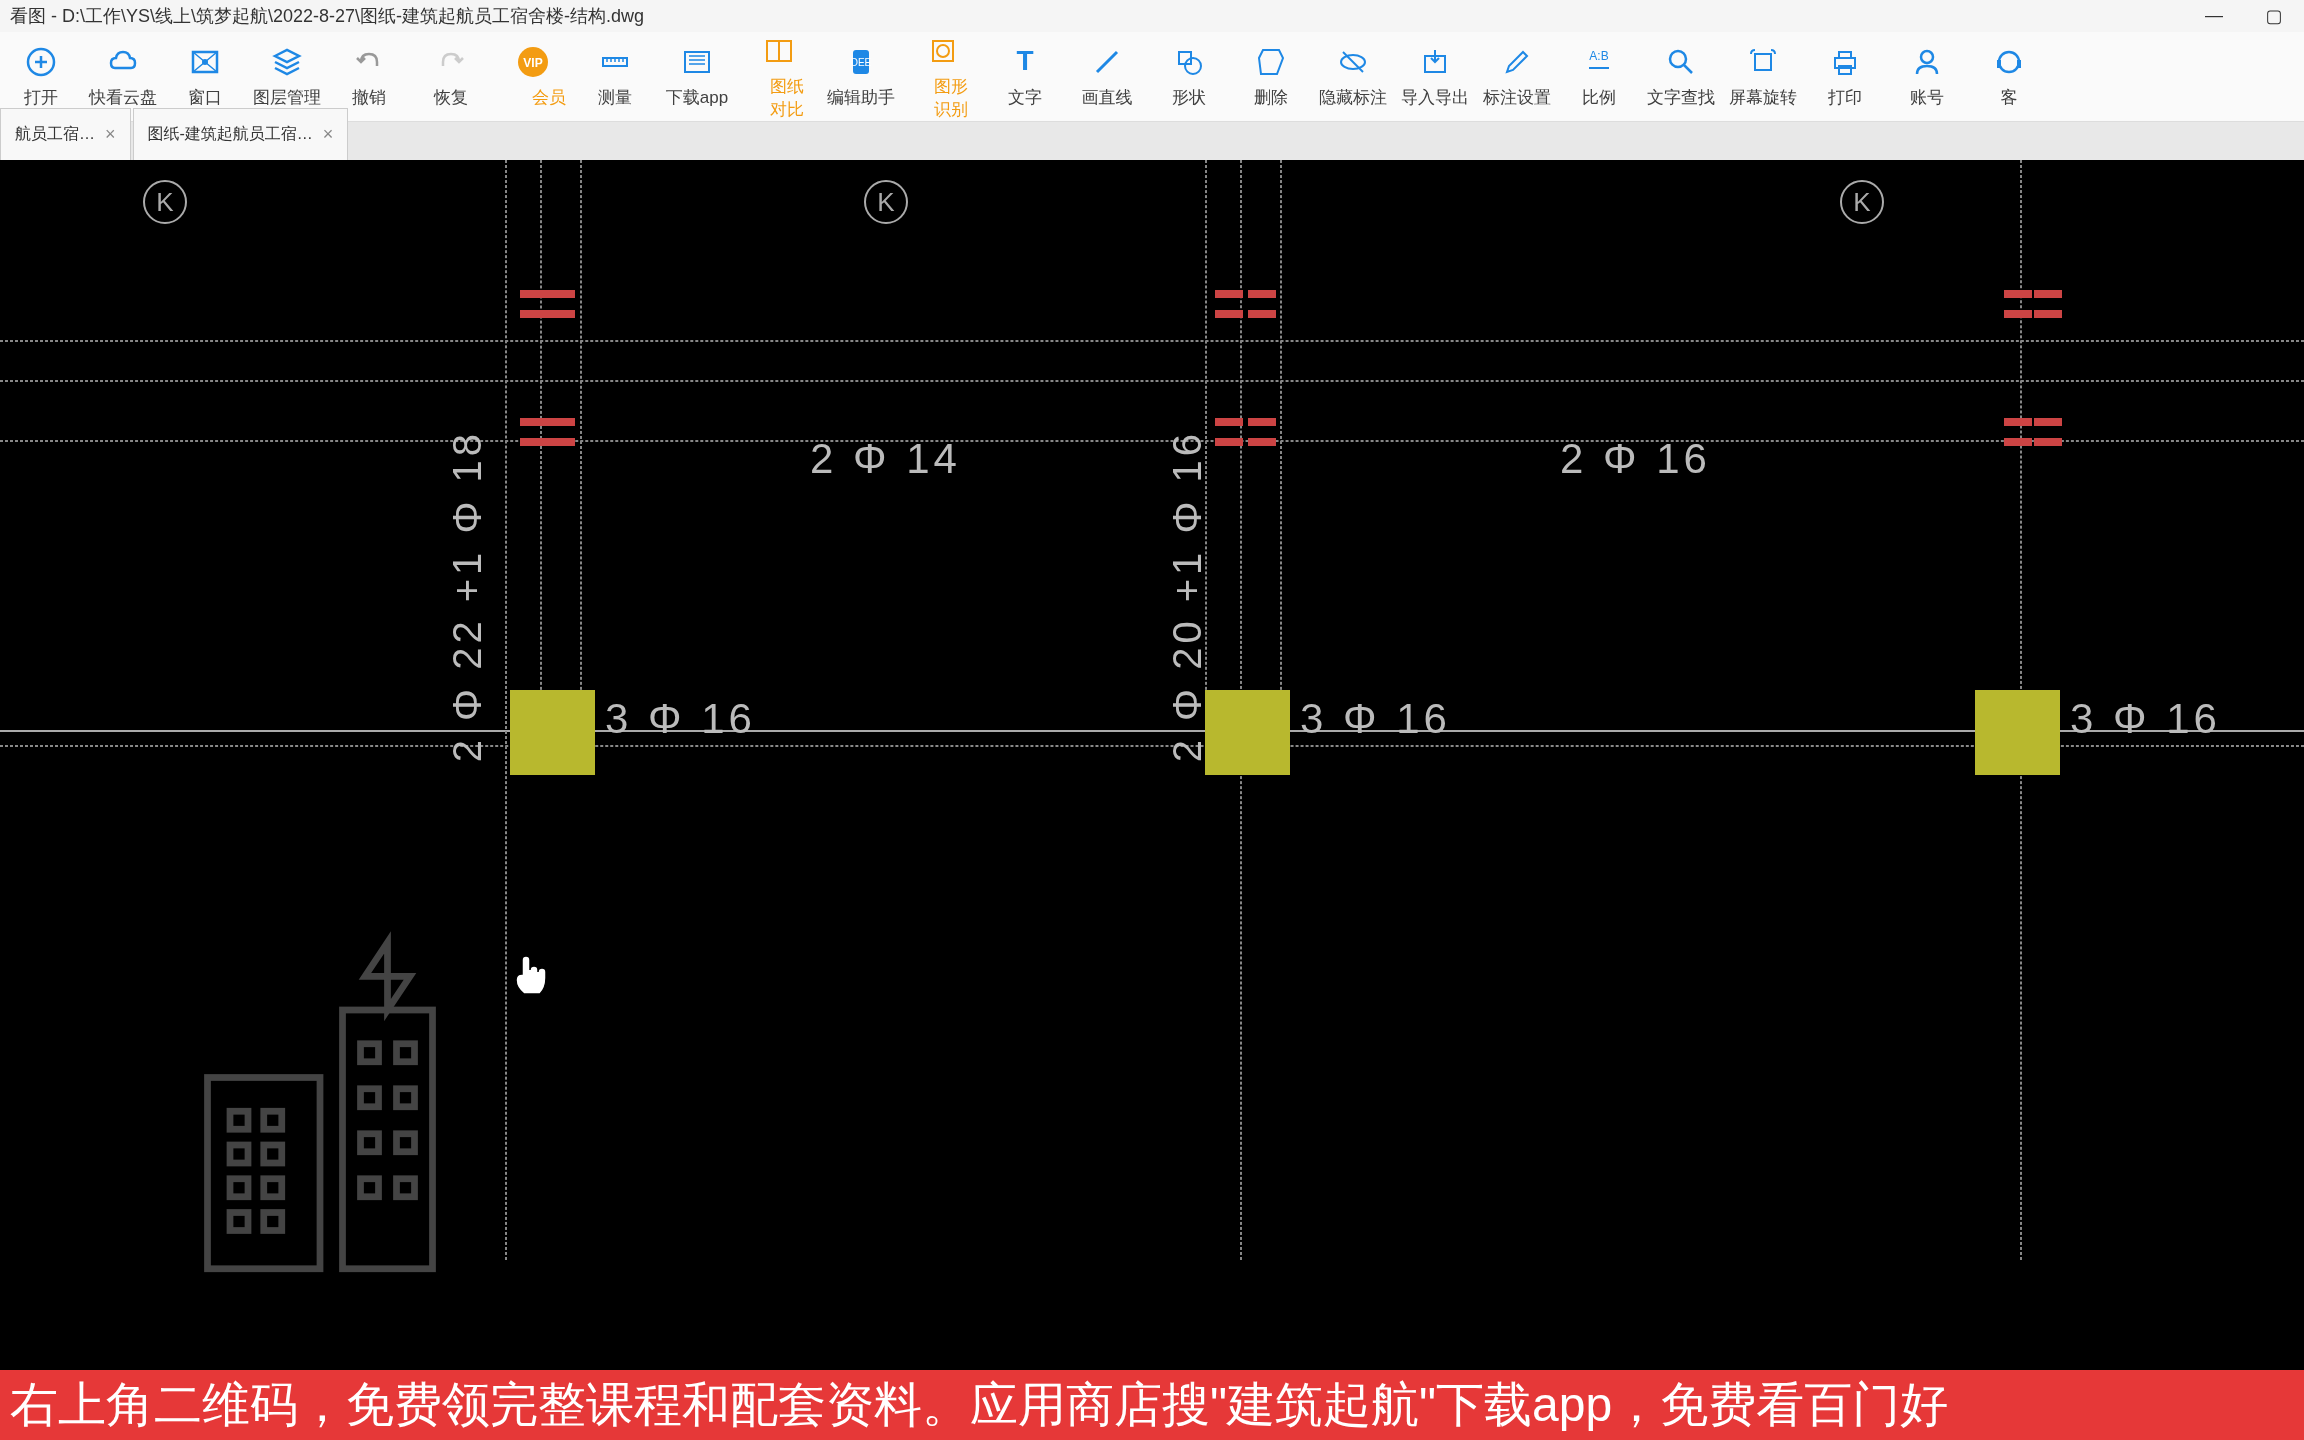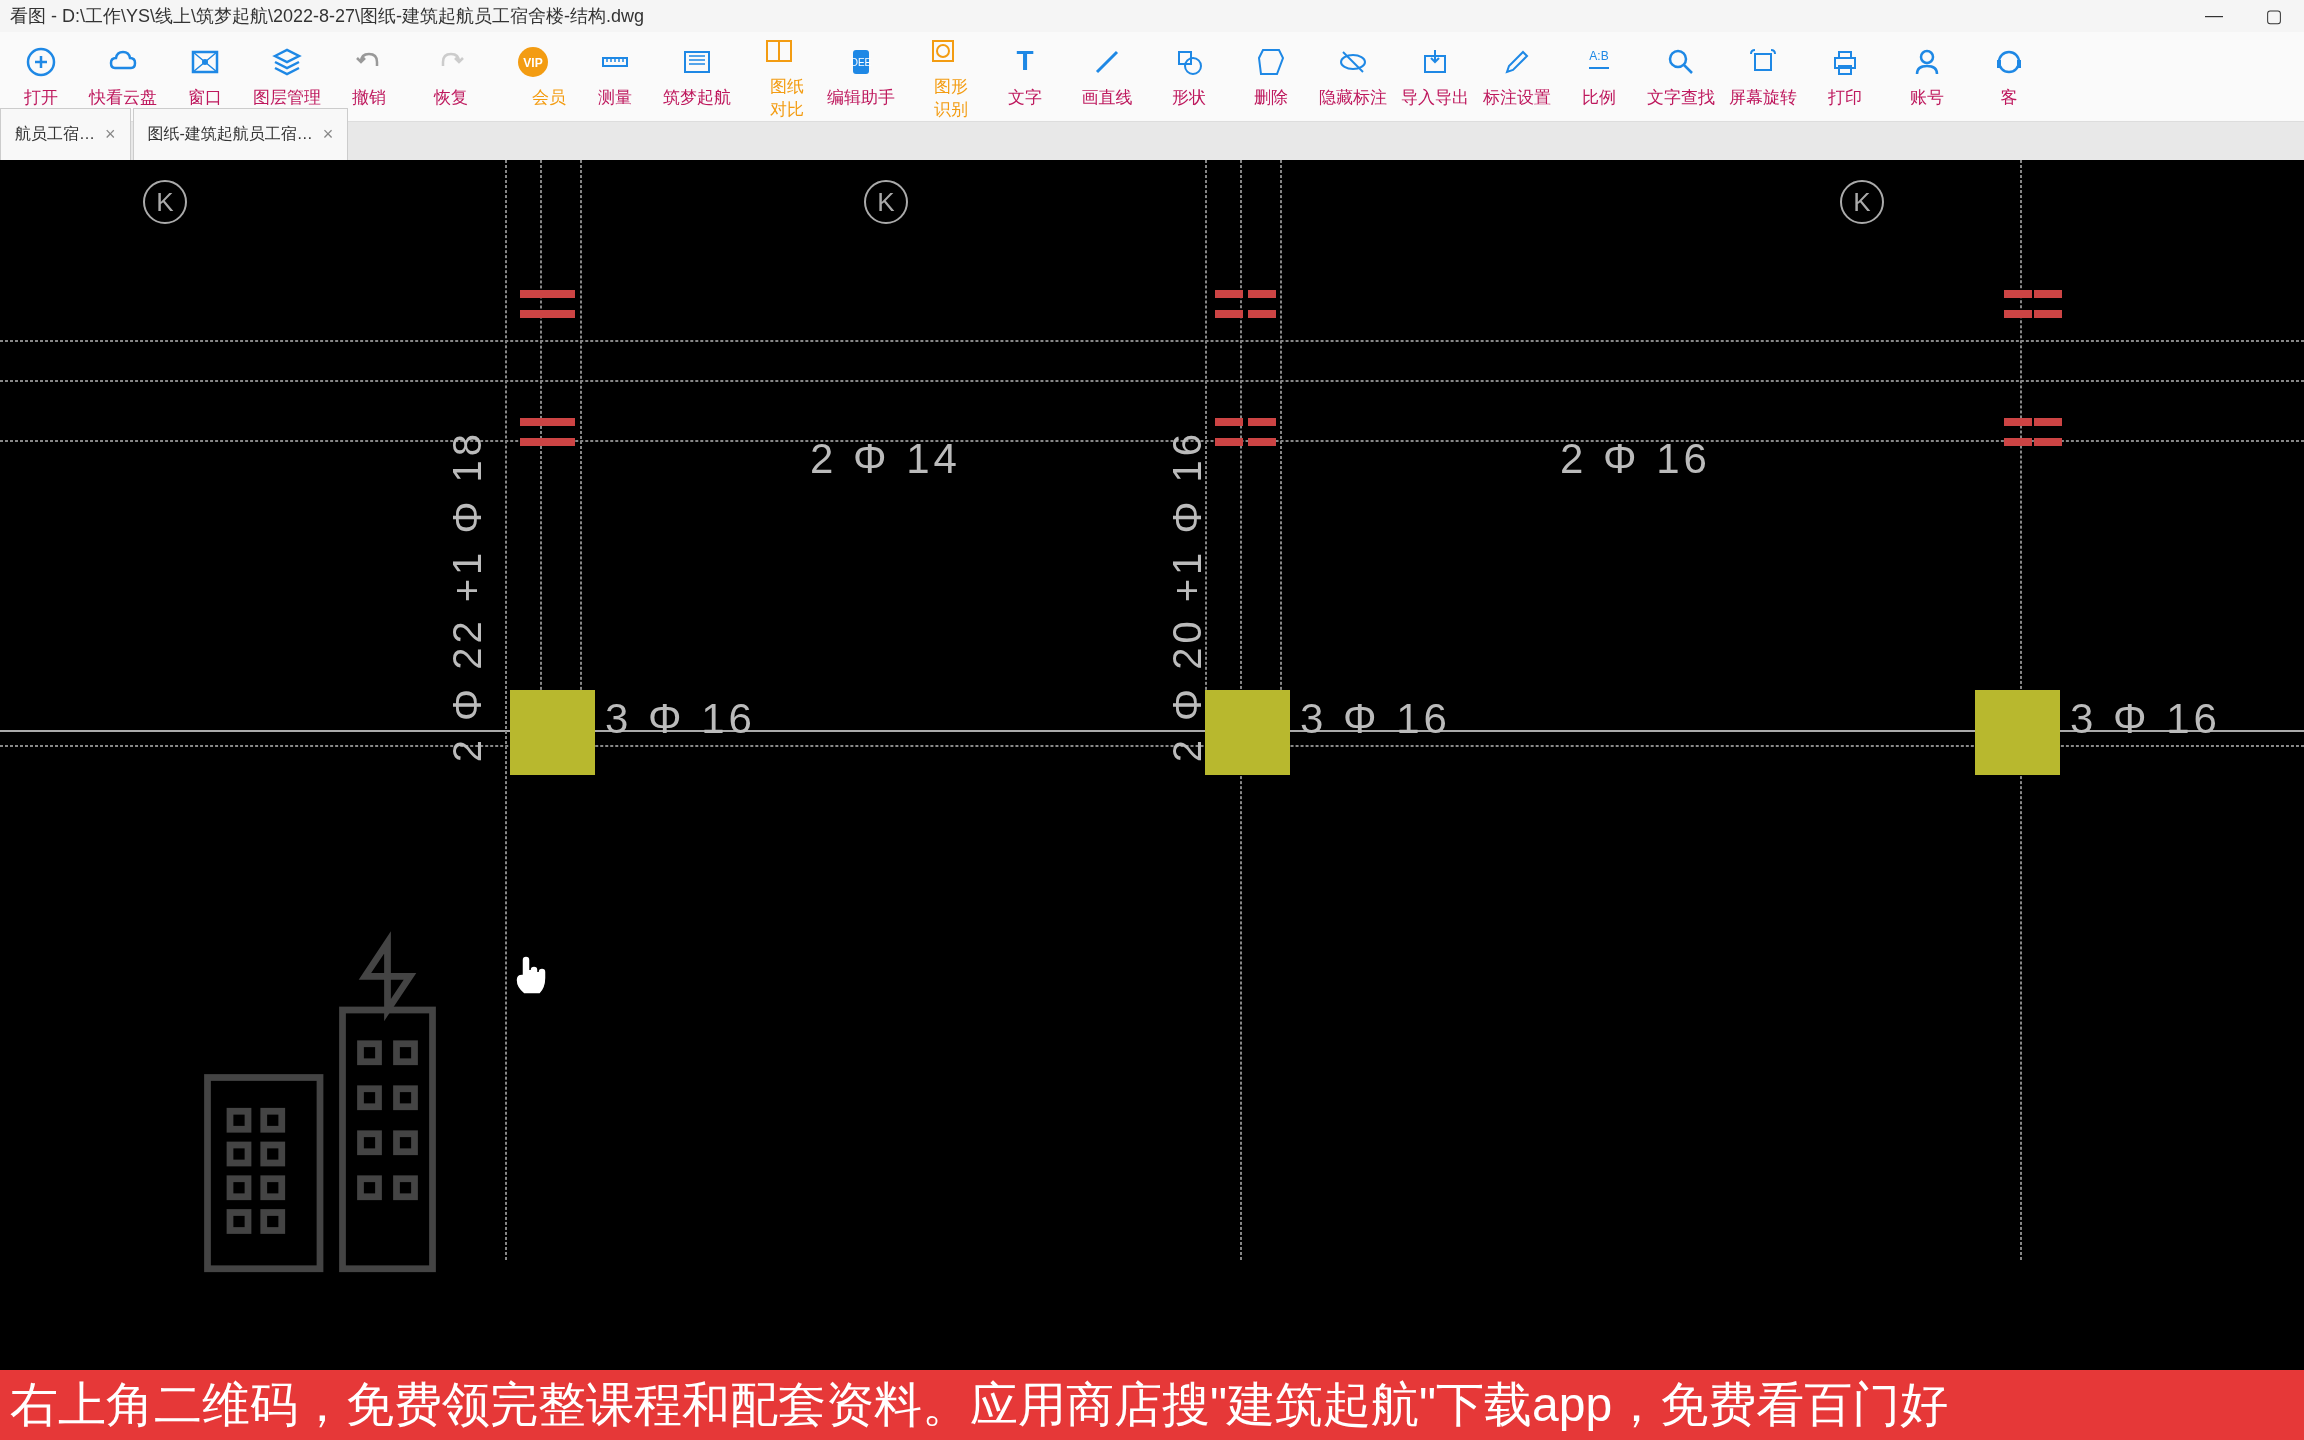--- a/index.html
+++ b/index.html
@@ -7,21 +7,21 @@
 
 
 .title-bar { height: 32px; background: #f5f5f5; display: flex; align-items: center; padding: 0 10px; color: #333; font-size: 18px; }
 .title-bar-right { margin-left: auto; display: flex; gap: 20px; }
 .win-btn { width: 40px; text-align: center; cursor: pointer; }
 
 
 .toolbar { height: 90px; background: #fafafa; border-bottom: 1px solid #ddd; display: flex; align-items: center; }
 .tool-btn { width: 82px; height: 90px; display: flex; flex-direction: column; align-items: center; justify-content: center; gap: 6px; cursor: pointer; }
 .tool-icon { width: 36px; height: 36px; display: flex; align-items: center; justify-content: center; }
-.tool-label { font-size: 17px; color: #be185d; }
+.tool-label { font-size: 17px; color: #404040; }
 .tool-btn.orange .tool-label { color: #f39c12; margin-left: 32px; }
 
 
 .tab-bar { height: 38px; background: #e8e8e8; display: flex; align-items: flex-end; }
 .tab { height: 52px; padding: 0 14px; background: #f8f8f8; border: 1px solid #ccc; border-bottom: none; display: flex; align-items: center; gap: 10px; font-size: 16px; color: #333; margin-right: 2px; cursor: pointer; }
 .tab-close { color: #888; cursor: pointer; font-size: 18px; }
 
 
 .canvas { position: relative; width: 100%; height: calc(100% - 160px - 70px); background: #000; overflow: hidden; }
 
@@ -128,21 +128,21 @@
       </div>
       <div class="tool-label">测量</div>
     </div>
     <div class="tool-btn">
       <div class="tool-icon">
         <svg width="32" height="32" viewBox="0 0 32 32">
           <rect x="4" y="6" width="24" height="20" fill="none" stroke="#1e88e5" stroke-width="2"></rect>
           <path d="M8 10 h16 M8 14 h16 M8 18 h16" stroke="#1e88e5" stroke-width="1.5"></path>
         </svg>
       </div>
-      <div class="tool-label">筑梦起航</div>
+      <div class="tool-label">下载app</div>
     </div>
     <div class="tool-btn orange">
       <div class="tool-icon">
         <svg width="32" height="32" viewBox="0 0 32 32">
           <rect x="4" y="6" width="12" height="20" fill="none" stroke="#f39c12" stroke-width="2"></rect>
           <rect x="16" y="6" width="12" height="20" fill="none" stroke="#f39c12" stroke-width="2"></rect>
         </svg>
       </div>
       <div class="tool-label">图纸对比</div>
     </div>

